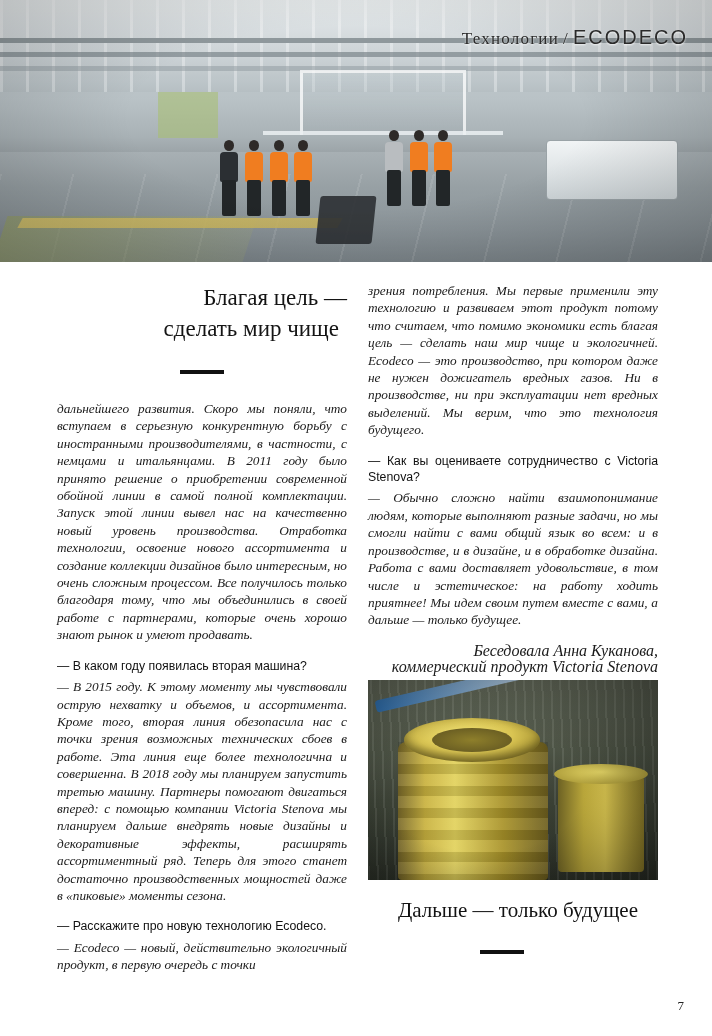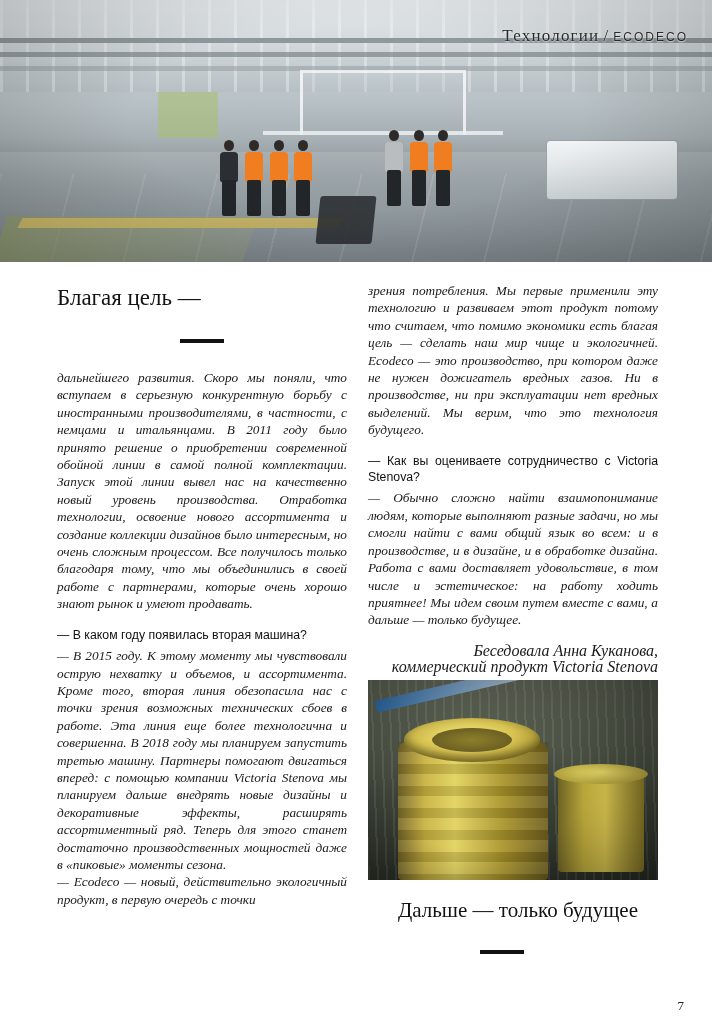--- a/index.html
+++ b/index.html
@@ -175,21 +175,21 @@
     font-family: "Liberation Serif", serif;
     font-size: 17px;
     letter-spacing: 1.2px;
     color: #2a2a2a;
     text-shadow: 0 1px 2px rgba(255,255,255,0.85);
     white-space: nowrap;
   }
   .hero-kicker .brand {
     font-family: "Liberation Sans", sans-serif;
     letter-spacing: 2px;
-    font-size: 12px;
+    font-size: 20px;
   }
   .hero-kicker .slash { padding: 0 4px; color: #2a2a2a; }
 
   
   .page {
     position: absolute;
     left: 0;
     top: 262px;
     width: 712px;
     height: 774px;
@@ -207,21 +207,21 @@
     left: 368px;
     top: 20px;
     width: 290px;
   }
 
   .headline {
     font-family: "Liberation Serif", serif;
     font-size: 23px;
     line-height: 31px;
     color: #141414;
-    text-align: left;
+    text-align: right;
     margin: 0 0 0 0;
     font-weight: 400;
   }
   .headline .l2 { display: block; padding-right: 8px; }
 
   .rule {
     width: 44px;
     height: 4px;
     background: #111;
     margin: 26px auto 26px auto;
@@ -418,29 +418,31 @@
   <div class="hero-kicker">
     <span>Технологии</span><span class="slash">/</span><span class="brand">ECODECO</span>
   </div>
 </div>
 
 <div class="page">
 
   <div class="col-left">
     <h1 class="headline">
       <span>Благая цель —</span>
+      <span class="l2">сделать мир чище</span>
     </h1>
 
     <div class="rule"></div>
 
     <p class="body">дальнейшего развития. Скоро мы поняли, что вступаем в серьезную конкурентную борьбу с иностранными производителями, в частности, с немцами и итальянцами. В 2011 году было принято решение о приобретении современной обойной линии в самой полной комплектации. Запуск этой линии вывел нас на качественно новый уровень производства. Отработка технологии, освоение нового ассортимента и создание коллекции дизайнов было интересным, но очень сложным процессом. Все получилось только благодаря тому, что мы объединились в своей работе с партнерами, которые очень хорошо знают рынок и умеют продавать.</p>
 
     <p class="q">— В каком году появилась вторая машина?</p>
     <p class="body">— В 2015 году. К этому моменту мы чувствовали острую нехватку и объемов, и ассортимента. Кроме того, вторая линия обезопасила нас с точки зрения возможных технических сбоев в работе. Эта линия еще более технологична и совершенна. В 2018 году мы планируем запустить третью машину. Партнеры помогают двигаться вперед: с помощью компании Victoria Stenova мы планируем дальше внедрять новые дизайны и декоративные эффекты, расширять ассортиментный ряд. Теперь для этого станет достаточно производственных мощностей даже в «пиковые» моменты сезона.</p>
 
+    <p class="q">— Расскажите про новую технологию Ecodeco.</p>
     <p class="body">— Ecodeco — новый, действительно экологичный продукт, в первую очередь с точки</p>
   </div>
 
   <div class="col-right">
     <p class="body">зрения потребления. Мы первые применили эту технологию и развиваем этот продукт потому что считаем, что помимо экономики есть благая цель — сделать наш мир чище и экологичней. Ecodeco — это производство, при котором даже не нужен дожигатель вредных газов. Ни в производстве, ни при эксплуатации нет вредных выделений. Мы верим, что это технология будущего.</p>
 
     <p class="q">— Как вы оцениваете сотрудничество с Victoria Stenova?</p>
     <p class="body">— Обычно сложно найти взаимопонимание людям, которые выполняют разные задачи, но мы смогли найти с вами общий язык во всем: и в производстве, и в дизайне, и в обработке дизайна. Работа с вами доставляет удовольствие, в том числе и эстетическое: на работу ходить приятнее! Мы идем своим путем вместе с вами, а дальше — только будущее.</p>
 
     <div class="signature">

